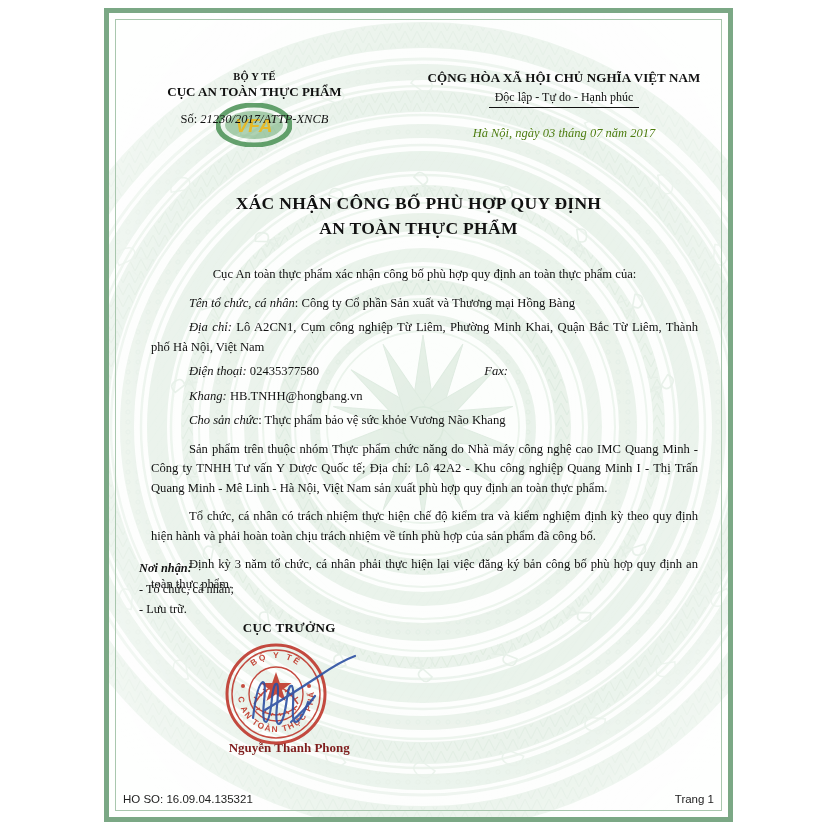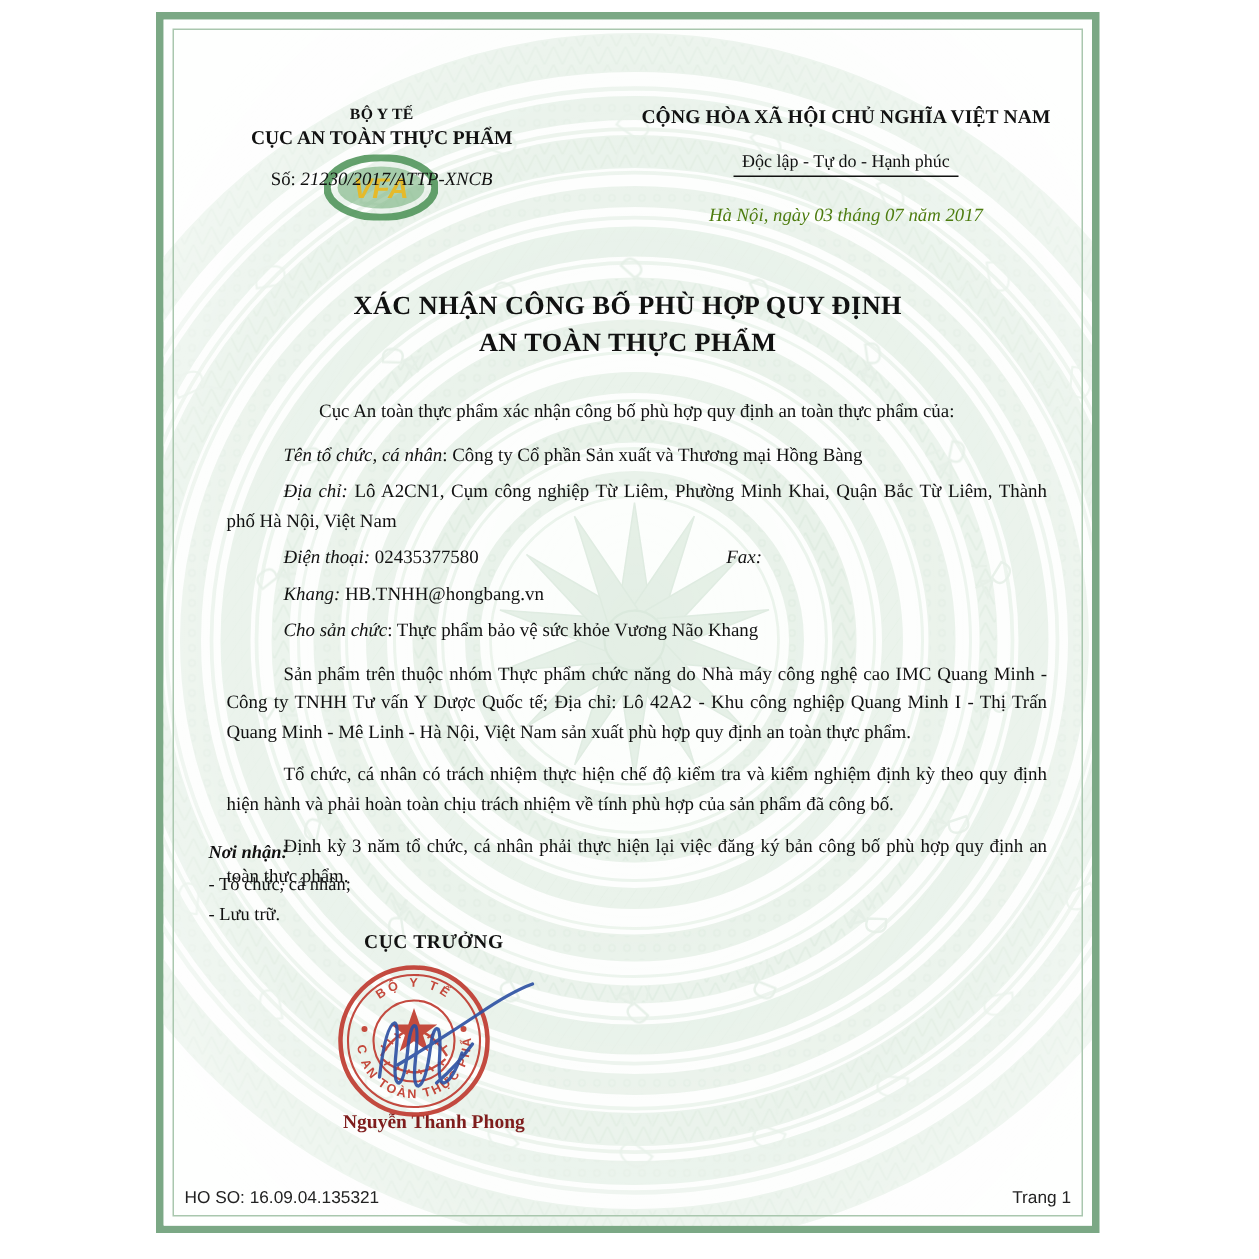--- a/index.html
+++ b/index.html
@@ -120,21 +120,21 @@
     font-size: 13px;
     font-weight: bold;
     color: #111;
     letter-spacing: 0.1px;
     white-space: nowrap;
   }
   .motto {
     display: inline-block;
     font-size: 12px;
     color: #111;
-    margin-top: 14px;
+    margin-top: 4px;
     padding: 0 6px 2px 6px;
     border-bottom: 1.2px solid #111;
     text-align: right;
   }
   .place-date {
     font-size: 12.5px;
     font-style: italic;
     color: #4d7c0f;
     margin-top: 18px;
   }

